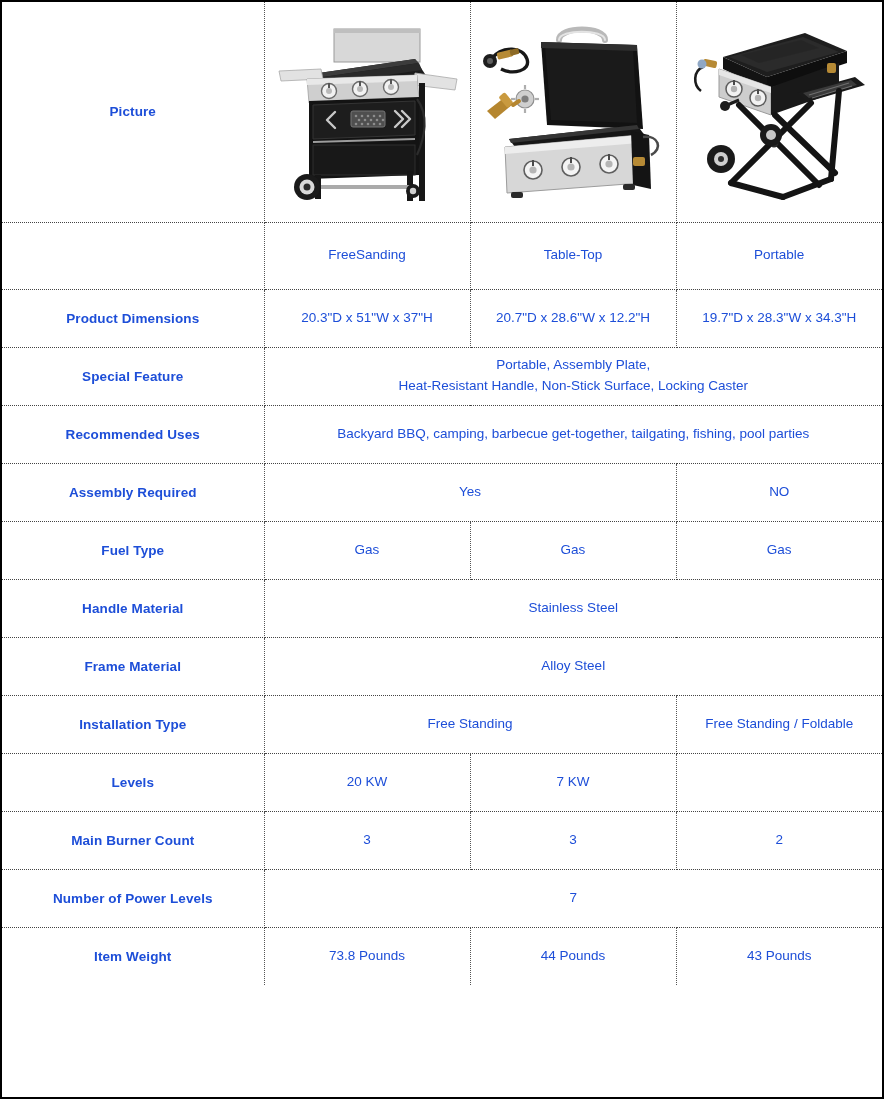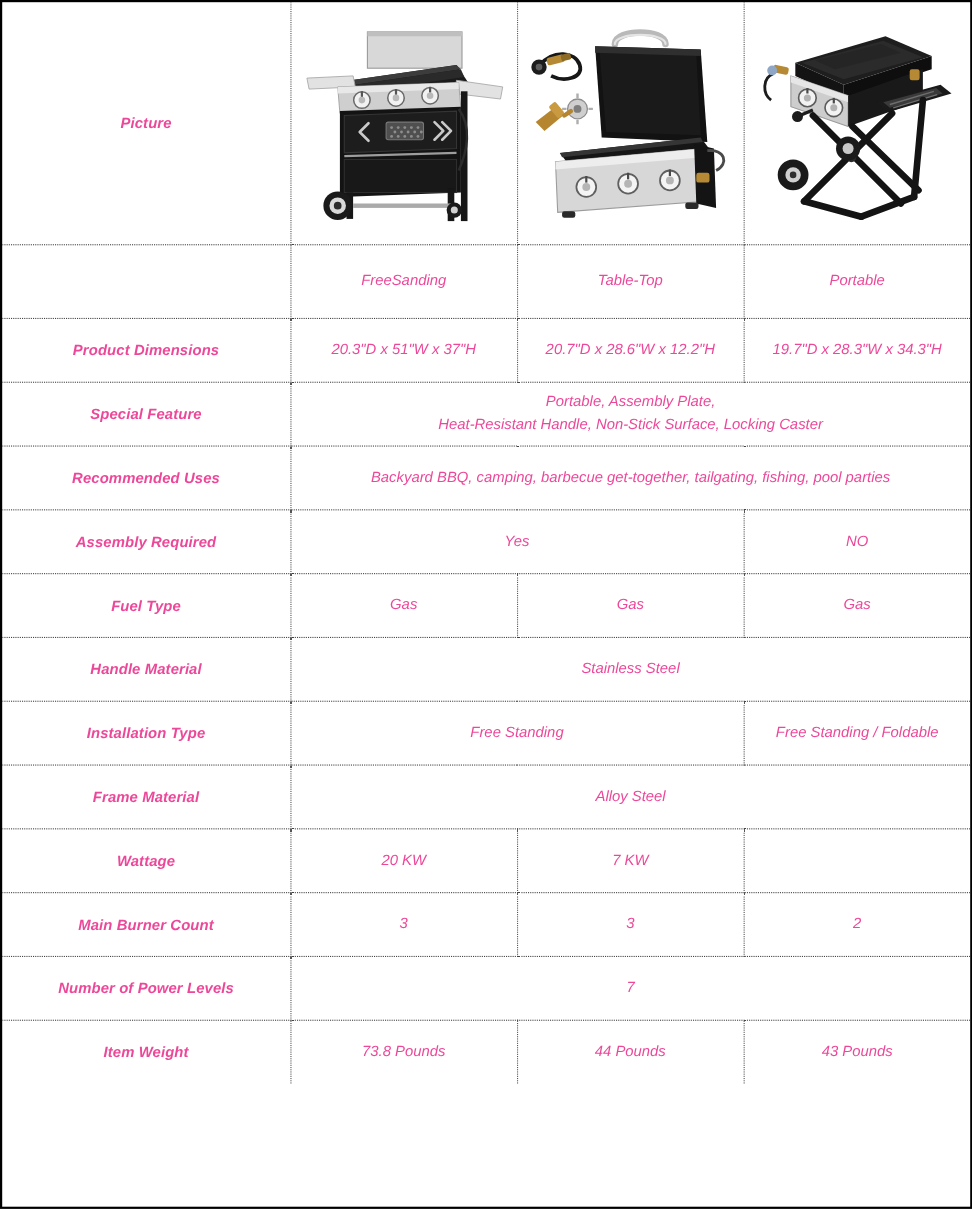--- a/index.html
+++ b/index.html
@@ -29,23 +29,22 @@
     table-layout: fixed;
   }
 
   table.comparison-table td {
     border-right: 1px dotted #555;
     border-bottom: 1px dotted #444;
     padding: 2px 6px;
     vertical-align: middle;
     text-align: center;
     font-size: 13.5px;
-    color: #ec4899;
+    color: #1d4ed8;
     box-sizing: border-box;
-    font-style: italic;
   }
 
   table.comparison-table td.last-col { border-right: none; }
   table.comparison-table tr.last-row td { border-bottom: none; }
 
   td.attr-label {
     width: 262px;
     font-weight: bold;
     color: #111111;
     font-size: 13.5px;
@@ -326,30 +325,30 @@
           <td class="attr-label">Fuel Type</td>
           <td class="value-cell">Gas</td>
           <td class="value-cell">Gas</td>
           <td class="last-col value-cell">Gas</td>
         </tr>
         <tr class="data-row">
           <td class="attr-label">Handle Material</td>
           <td colspan="3" class="last-col value-cell">Stainless Steel</td>
         </tr>
         <tr class="data-row">
+          <td class="attr-label">Frame Material</td>
+          <td colspan="3" class="last-col value-cell">Alloy Steel</td>
+        </tr>
+        <tr class="data-row">
           <td class="attr-label">Installation Type</td>
           <td colspan="2" class="value-cell">Free Standing</td>
           <td class="last-col value-cell">Free Standing / Foldable</td>
         </tr>
         <tr class="data-row">
-          <td class="attr-label">Frame Material</td>
-          <td colspan="3" class="last-col value-cell">Alloy Steel</td>
-        </tr>
-        <tr class="data-row">
-          <td class="attr-label">Wattage</td>
+          <td class="attr-label">Levels</td>
           <td class="value-cell">20 KW</td>
           <td class="value-cell">7 KW</td>
           <td class="last-col value-cell"></td>
         </tr>
         <tr class="data-row">
           <td class="attr-label">Main Burner Count</td>
           <td class="value-cell">3</td>
           <td class="value-cell">3</td>
           <td class="last-col value-cell">2</td>
         </tr>

